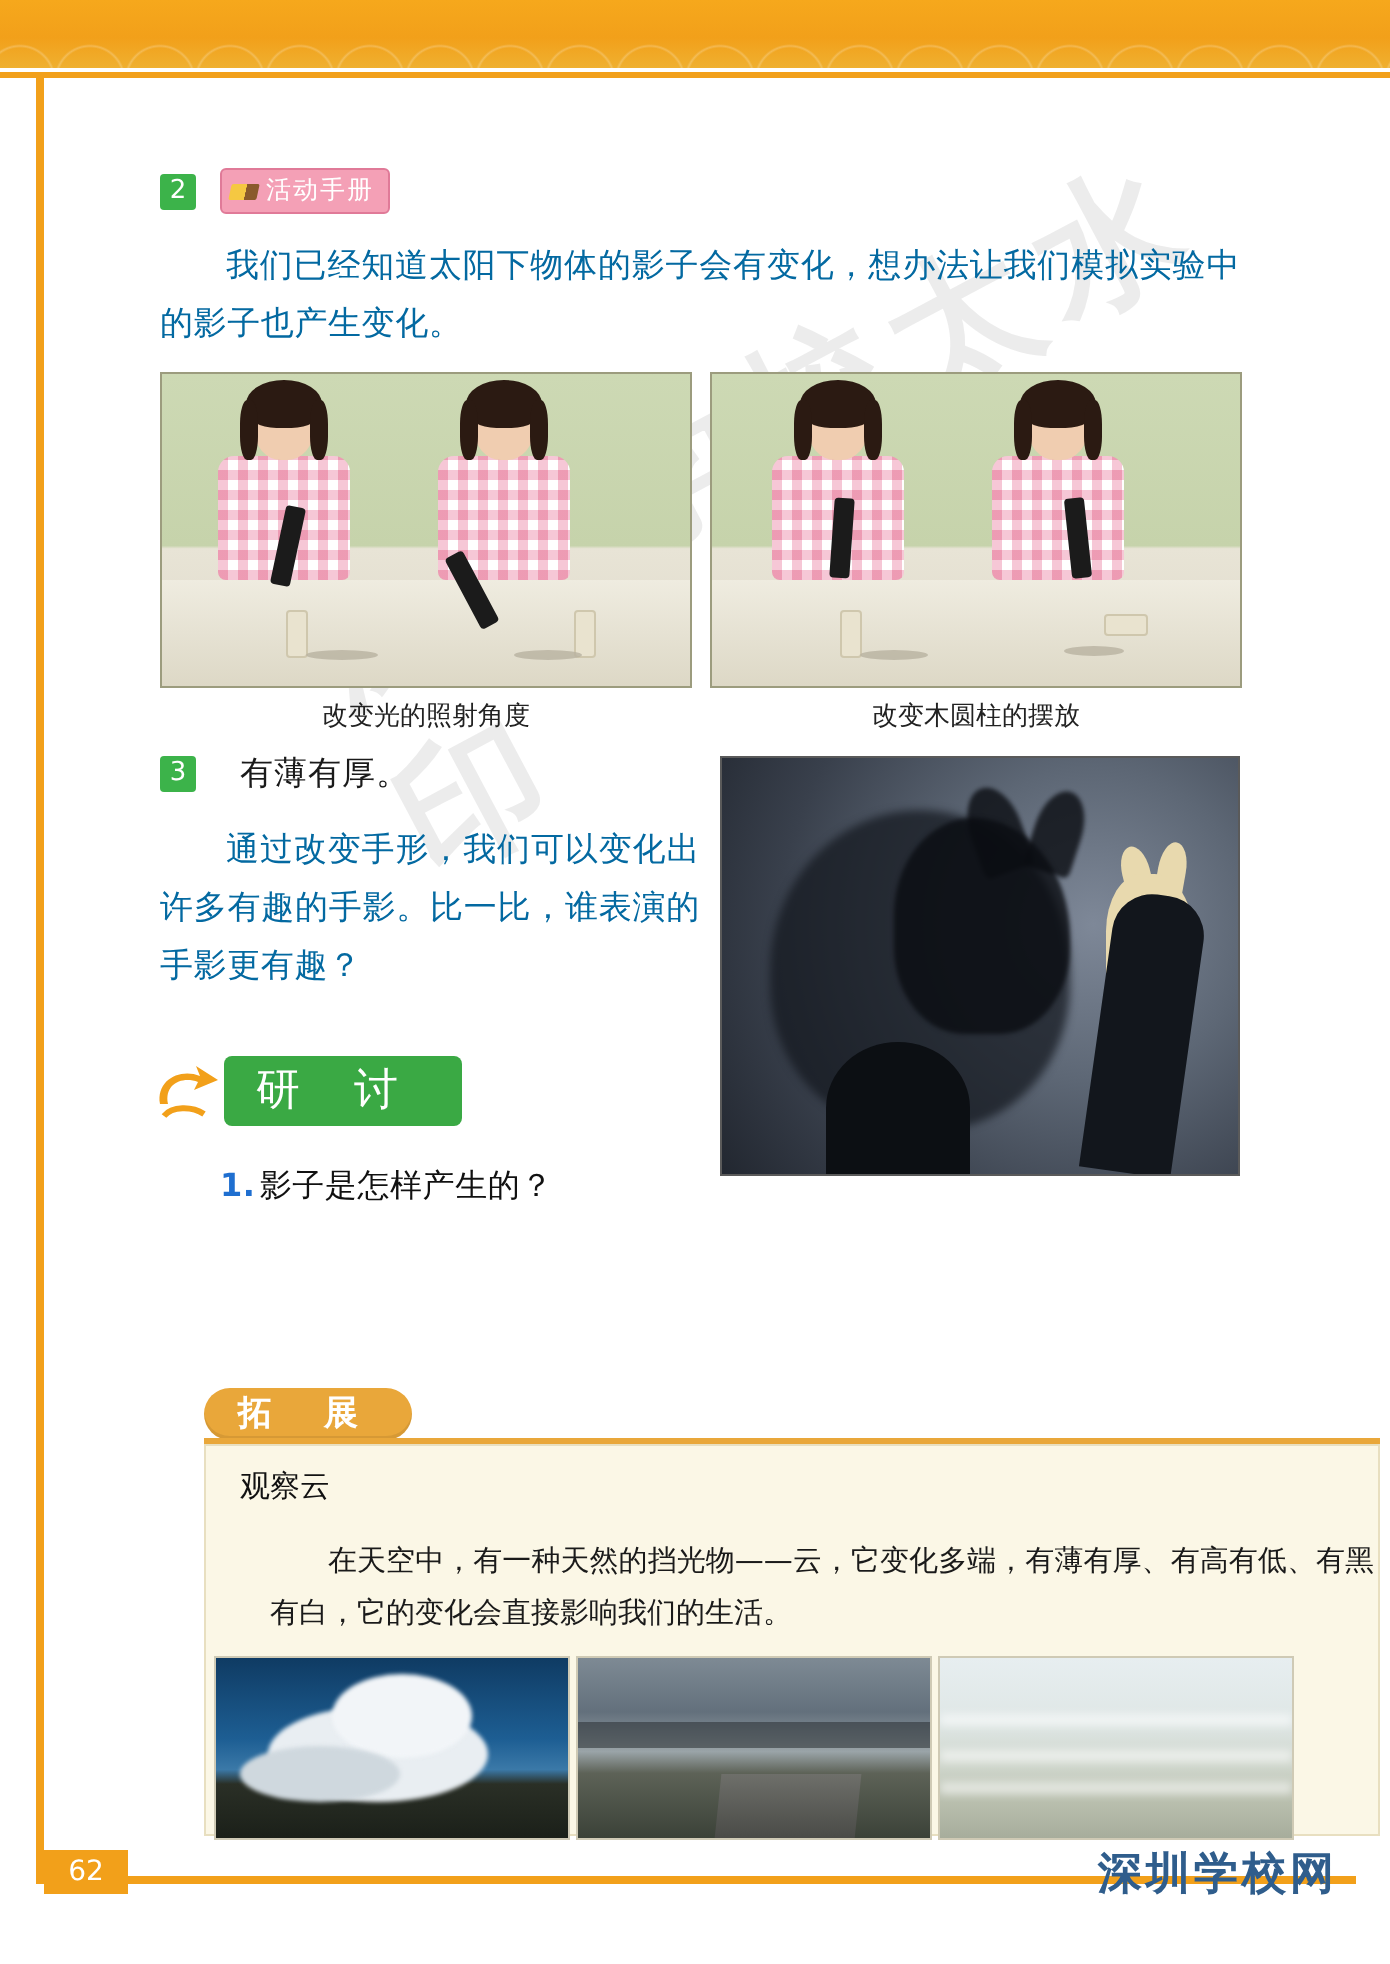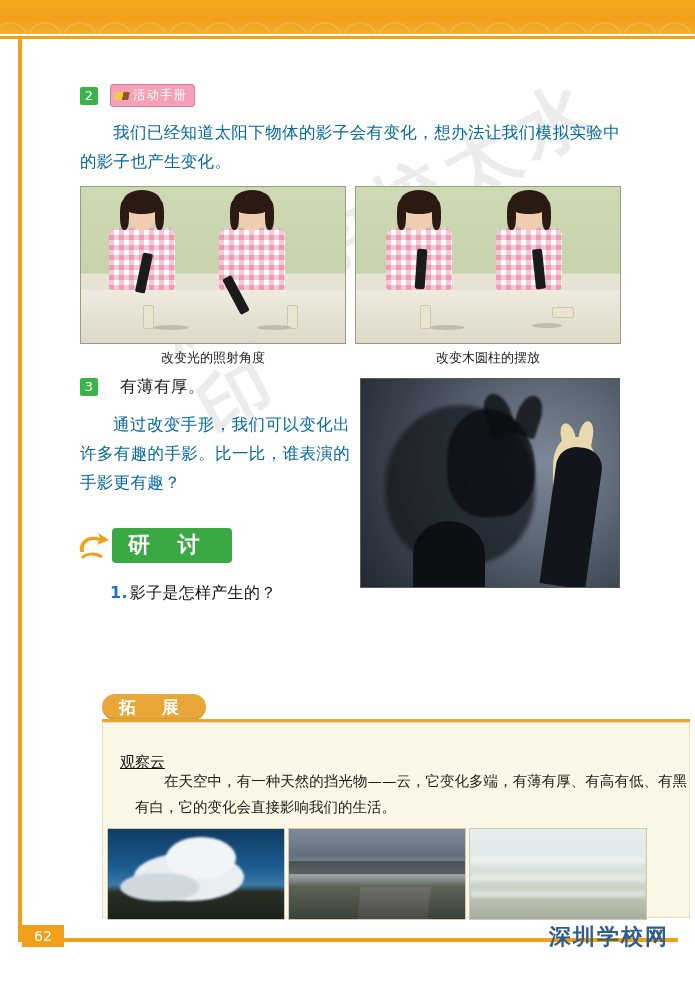--- a/index.html
+++ b/index.html
@@ -98,21 +98,21 @@
   .hs-dogear2{position:absolute;right:78px;top:16px;width:24px;height:42px;background:rgba(10,13,18,.8);border-radius:50% 50% 10% 10%;transform:rotate(18deg);filter:blur(1px);}
 
   
   .discuss{position:absolute;display:flex;align-items:center;}
   .discuss .arrow{
     width:34px;height:28px;margin-right:2px;position:relative;
   }
   .discuss .tag{
     background:#3aa944;color:#fff;border-radius:4px;
     padding:2px 22px 3px 16px;font-size:22px;letter-spacing:10px;
-    font-weight:bold;
+    font-weight:normal;
   }
   .qitem{position:absolute;font-size:16px;color:#111;letter-spacing:.3px;}
   .qnum{color:#1f6fd0;font-weight:bold;margin-right:2px;}
 
   
   .ext-wrap{position:absolute;}
   .ext-tab{
     position:absolute;left:0;top:0;width:104px;height:26px;
     background:#e9a73a;border-radius:13px 13px 13px 13px/13px 13px 13px 13px;
     color:#fff;font-size:17px;letter-spacing:10px;text-align:center;line-height:26px;
@@ -271,21 +271,21 @@
 
   <div class="qitem" style="left:110px;top:583px;">
     <span class="qnum">1.</span><span>影子是怎样产生的？</span>
   </div>
 
   <div class="ext-wrap" style="left:82px;top:694px;width:544px;height:228px;margin-left:20px;">
     <div class="ext-tab">拓 展</div>
     <div class="ext-line"></div>
     <div class="ext-left"></div>
     <div class="ext-body"></div>
-    <div class="ext-title" style="left:18px;top:59px;text-decoration:underline;">观察云</div>
+    <div class="ext-title" style="left:18px;top:40px;">观察云</div>
     <div class="ext-para" style="left:33px;top:74px;width:552px;text-indent:29px;">在天空中，有一种天然的挡光物——云，它变化多端，有薄有厚、有高有低、有黑有白，它的变化会直接影响我们的生活。</div>
 
     <div class="cloud cloud1" style="left:5px;top:134px;width:178px;height:92px;">
       <div class="c1-cloud"></div>
       <div class="c1-cloud2"></div>
       <div class="c1-cloud3"></div>
     </div>
     <div class="cloud cloud2" style="left:186px;top:134px;width:178px;height:92px;">
       <div class="c2-band"></div>
       <div class="c2-road"></div>

